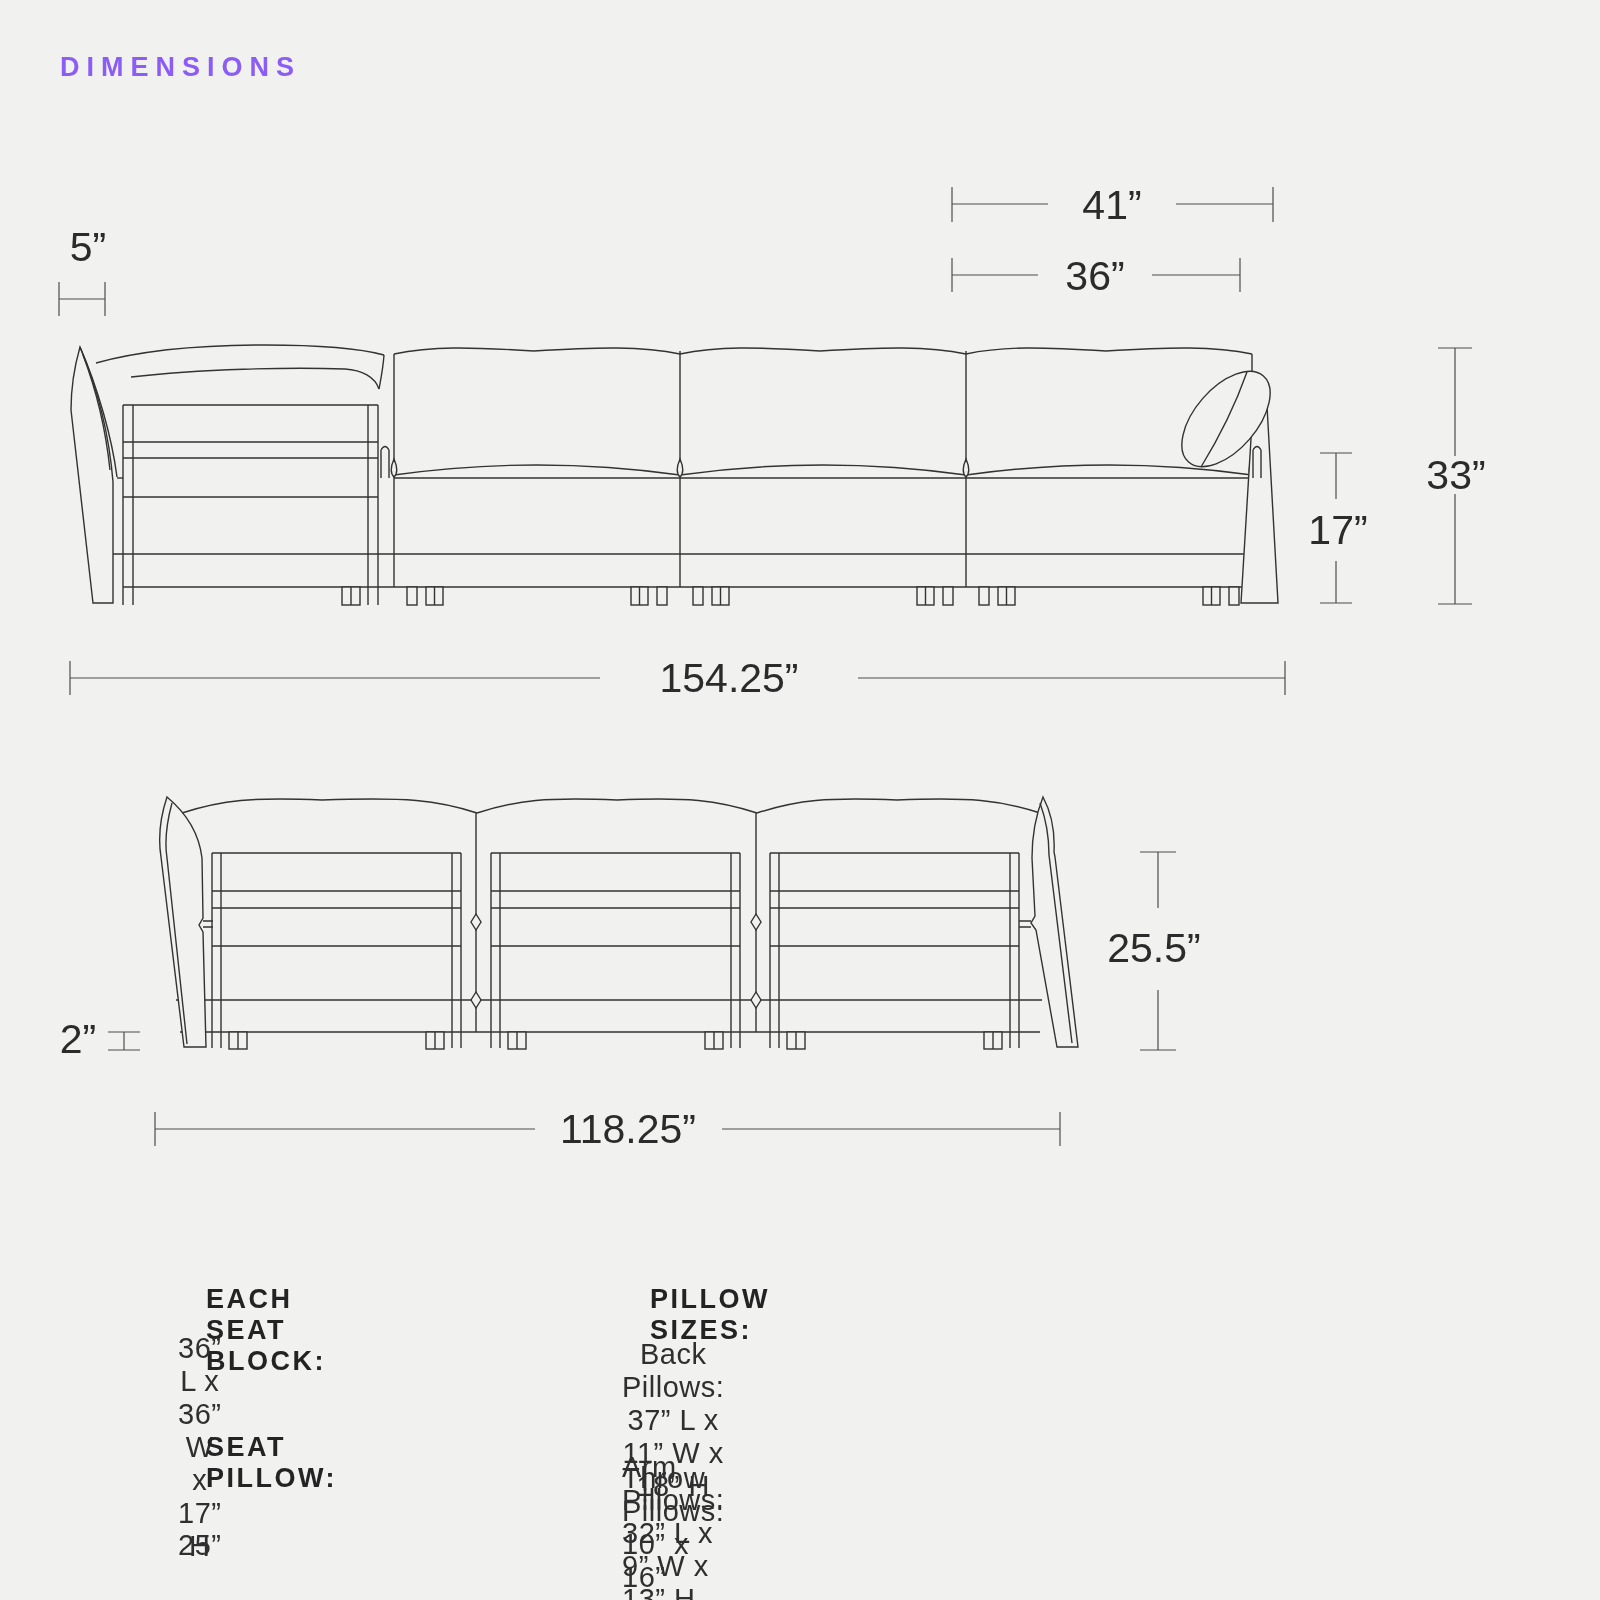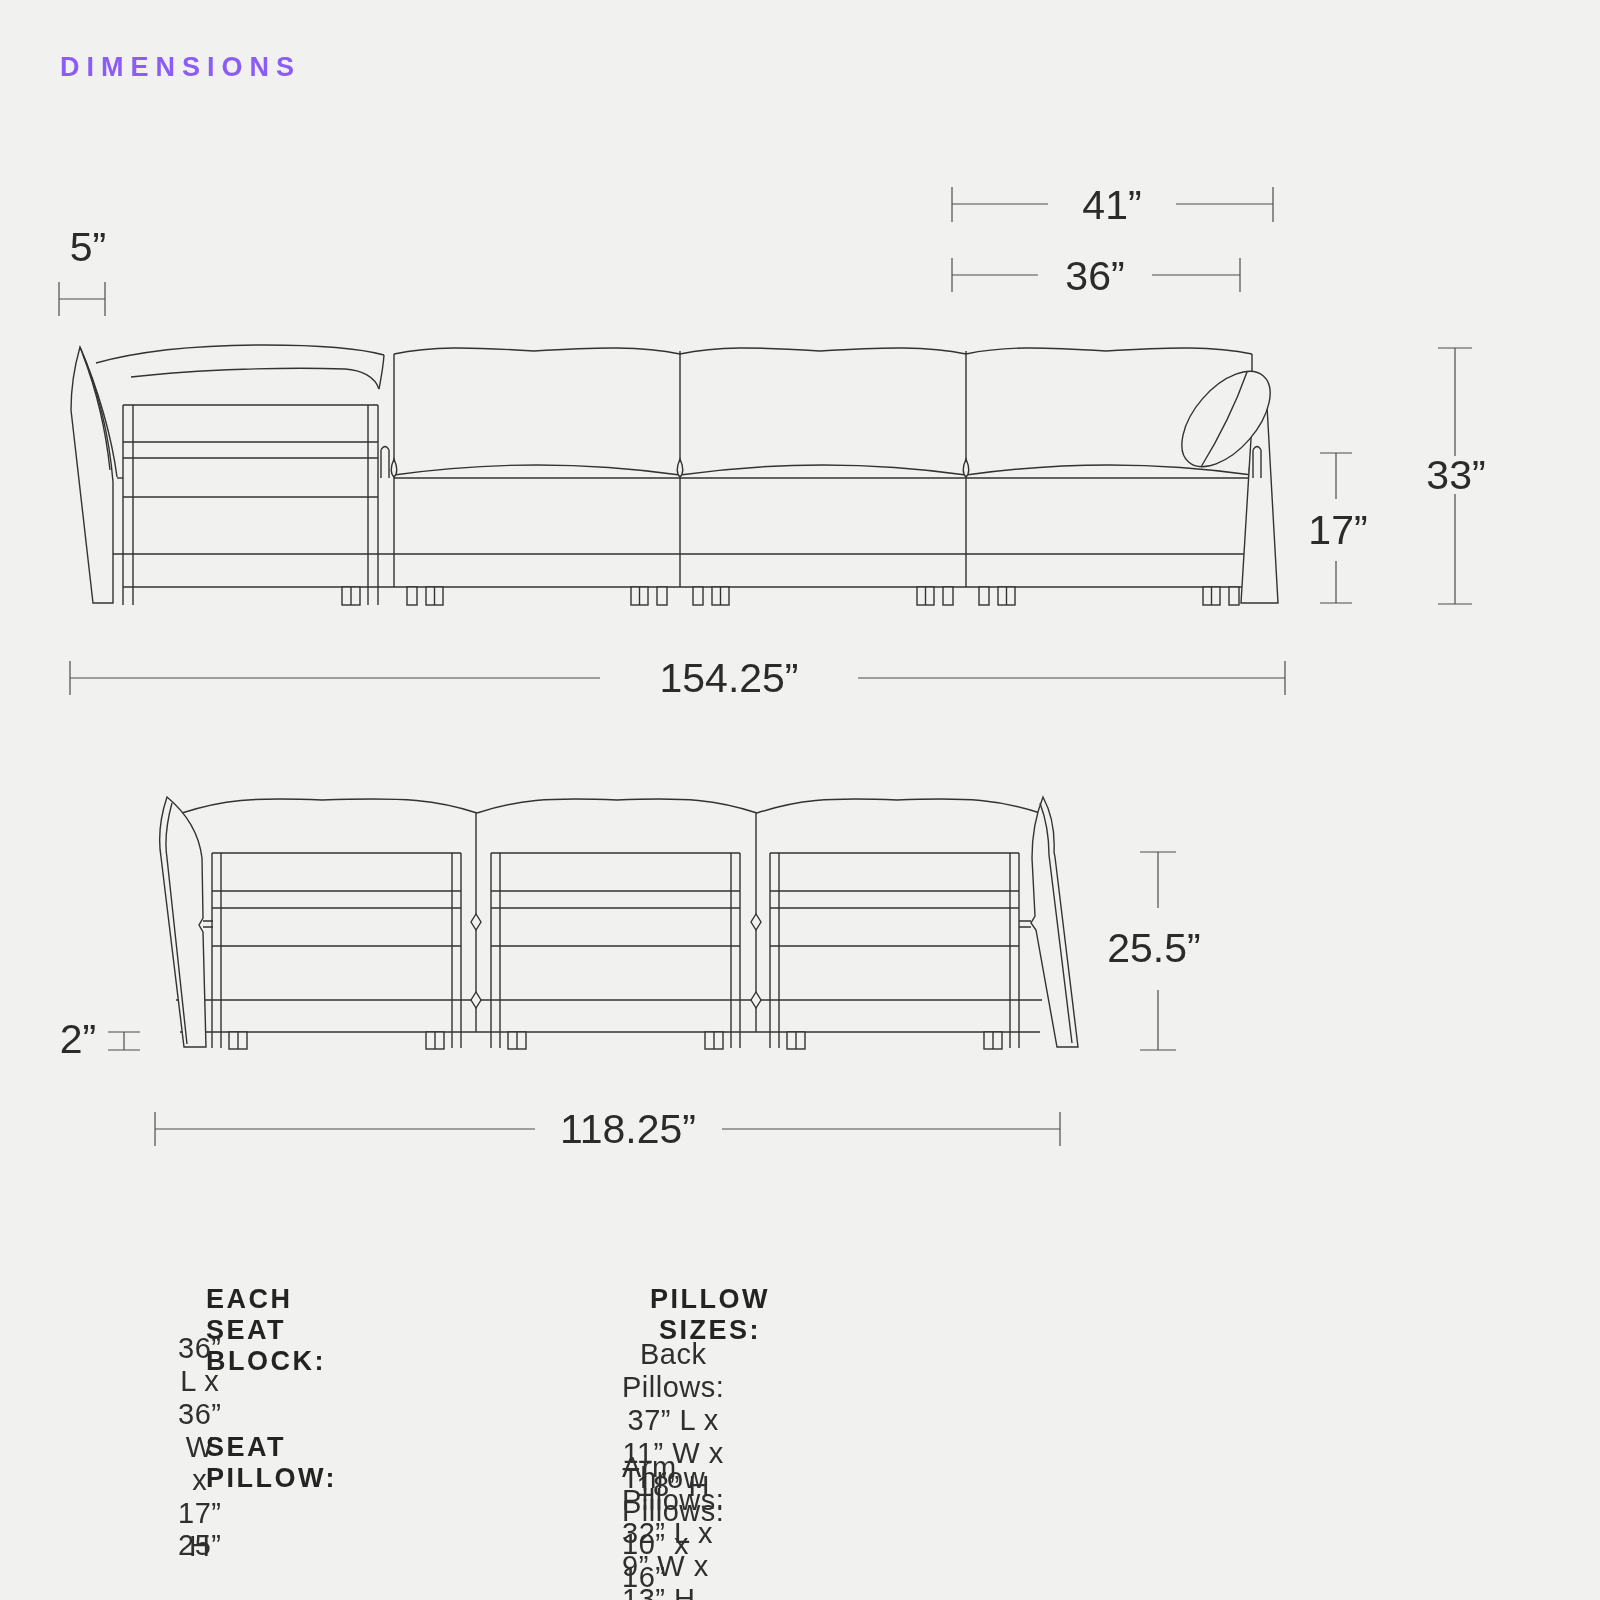--- a/index.html
+++ b/index.html
@@ -189,17 +189,17 @@
 </svg>
 
 <div class="spec-col">
   <div class="abs spec-header" style="left:178px;top:1284px;">EACH SEAT BLOCK:</div>
   <div class="abs spec-value" style="left:178px;top:1332px;text-align:center;">36” L x 36” W x 17” H</div>
   <div class="abs spec-header" style="left:178px;top:1432px;">SEAT PILLOW:</div>
   <div class="abs spec-value" style="left:178px;top:1529px;">25”</div>
 </div>
 
 <div class="spec-col">
-  <div class="abs spec-header" style="left:622px;top:1284px;text-align:center;">PILLOW SIZES:</div>
+  <div class="abs spec-header" style="left:622px;top:1284px;">PILLOW SIZES:</div>
   <div class="abs spec-value" style="left:622px;top:1338px;text-align:center;">Back Pillows: 37” L x 11” W x 18” H</div>
   <div class="abs spec-value" style="left:622px;top:1451px;">Arm Pillows: 32” L x 9” W x 13” H</div>
   <div class="abs spec-value" style="left:622px;top:1462px;">Throw Pillows: 10” x 16”</div>
 </div>
 
 </body></html>

